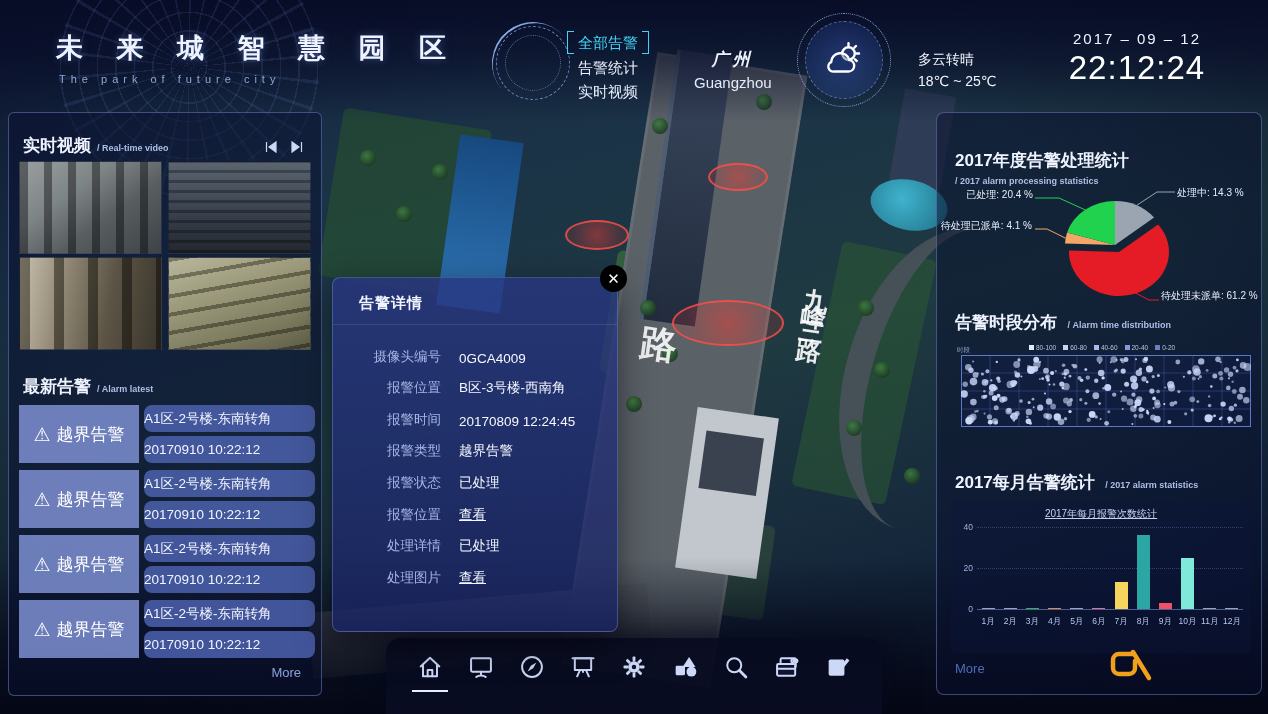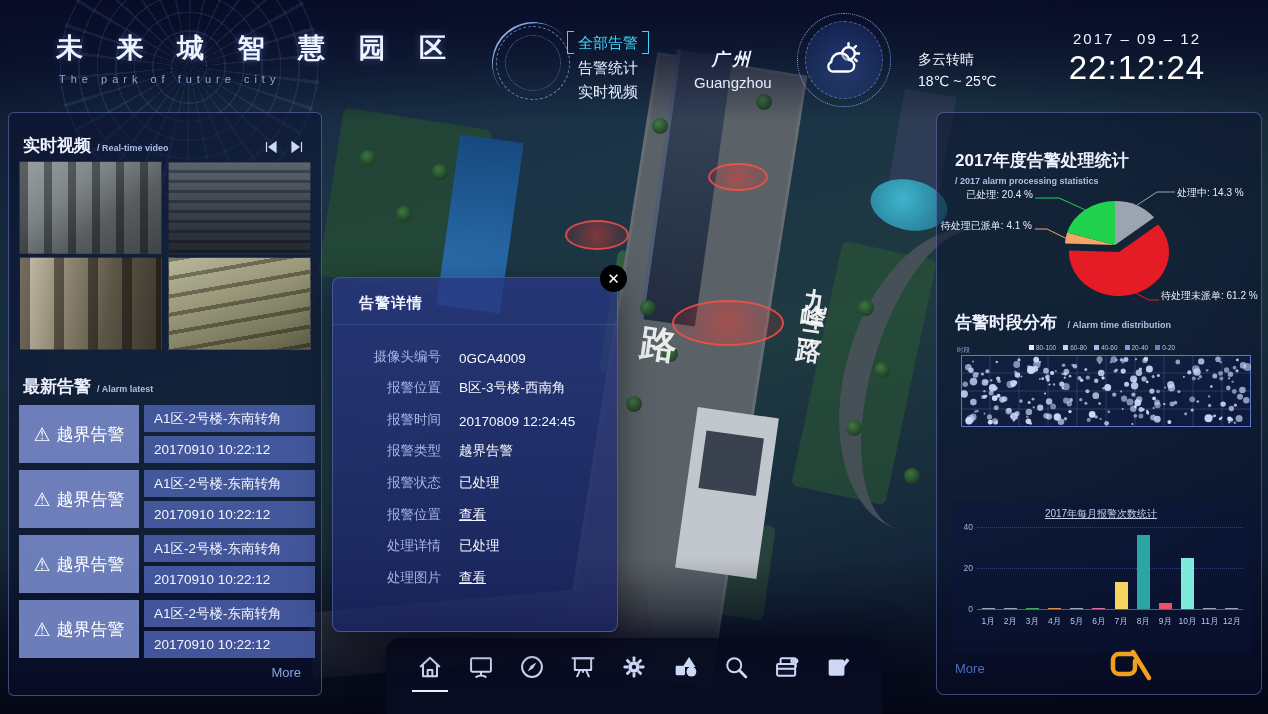--- a/index.html
+++ b/index.html
@@ -103,21 +103,21 @@
   .th4{background:linear-gradient(160deg,#b9b79b,#9a9879 40%,#7b7a5e 75%,#5d5c46 100%),
        repeating-linear-gradient(170deg,rgba(60,60,40,.45) 0 4px,transparent 4px 18px);background-blend-mode:multiply;}
   .lp-alarm-head{position:absolute;left:14px;top:262px;display:flex;align-items:baseline;}
   .alarm-list{position:absolute;left:10px;top:292px;width:296px;display:flex;flex-direction:column;gap:7px;}
   .alarm-row{display:flex;gap:5px;height:58px;cursor:pointer;}
   .alarm-type{width:120px;background:rgba(122,140,205,.88);display:flex;align-items:center;justify-content:center;
               gap:6px;font-size:17px;color:#fff;}
   .alarm-type .warn{font-size:19px;line-height:1;}
   .alarm-right{flex:1;display:flex;flex-direction:column;gap:4px;}
   .alarm-right div{flex:1;background:rgba(74,95,170,.88);display:flex;align-items:center;
-                   padding-left:10px;font-size:13.5px;color:#f2f5ff;}
+                   padding-left:0;font-size:13.5px;color:#f2f5ff;border-radius:8px;}
   .lp-more{position:absolute;right:20px;top:552px;font-size:13px;color:#8ba1dc;cursor:pointer;}
 
   
   .modal{position:absolute;left:332px;top:277px;width:286px;height:355px;z-index:4;
          background:linear-gradient(180deg,rgba(40,54,128,.82),rgba(26,36,98,.8));
          border:1px solid rgba(140,160,230,.35);border-radius:8px;box-shadow:0 12px 34px rgba(0,0,12,.5);}
   .modal-title{position:absolute;left:26px;top:16px;font-size:15px;font-weight:bold;letter-spacing:1px;}
   .modal-div{position:absolute;left:0;right:0;top:46px;border-top:1px solid rgba(150,170,230,.18);}
   .modal-close{position:absolute;left:267px;top:-13px;width:27px;height:27px;border-radius:50%;background:#000;
       color:#fff;font-size:15px;font-weight:bold;display:flex;align-items:center;justify-content:center;cursor:pointer;}
@@ -645,20 +645,24 @@
         <circle cx="37.2" cy="23.6" r="2.1" fill="#ccd9fb" opacity="0.88"></circle>
         <circle cx="126.8" cy="22.6" r="2.2" fill="#ccd9fb" opacity="0.64"></circle>
         <circle cx="78.9" cy="24.1" r="1.0" fill="#ccd9fb" opacity="0.66"></circle>
         <circle cx="135.2" cy="61.9" r="1.6" fill="#ccd9fb" opacity="0.75"></circle>
         <circle cx="35.1" cy="67.6" r="1.9" fill="#ccd9fb" opacity="0.88"></circle>
         <circle cx="30.1" cy="38.0" r="2.5" fill="#ccd9fb" opacity="0.68"></circle>
         <circle cx="175.0" cy="4.2" r="1.0" fill="#ccd9fb" opacity="0.87"></circle>
         <circle cx="165.6" cy="29.2" r="2.5" fill="#ccd9fb" opacity="0.91"></circle>
       </svg>
 
+    <div class="rp-t3">
+      <span class="sec-title">2017每月告警统计</span>
+      <span class="sec-sub">/ 2017 alarm statistics</span>
+    </div>
     <div class="bar-chart" id="bar-chart">
       <div class="bc-title">2017年每月报警次数统计</div>
     <div class="bc-grid" style="top: 26px;"></div>
         <div class="bc-ylab" style="left: 4px; top: 21px;">40</div>
         <div class="bc-grid" style="top: 67px;"></div>
         <div class="bc-ylab" style="left: 4px; top: 62px;">20</div>
         <div class="bc-axis" style="top: 108px;"></div>
         <div class="bc-ylab" style="left: 4px; top: 103px;">0</div>
         <div class="bc-bar" style="left: 30.5833px; top: 106.975px; height: 1.025px; background: rgb(154, 165, 177);"></div>
         <div class="bc-month" style="left: 26.0833px; top: 115px;">1月</div>

